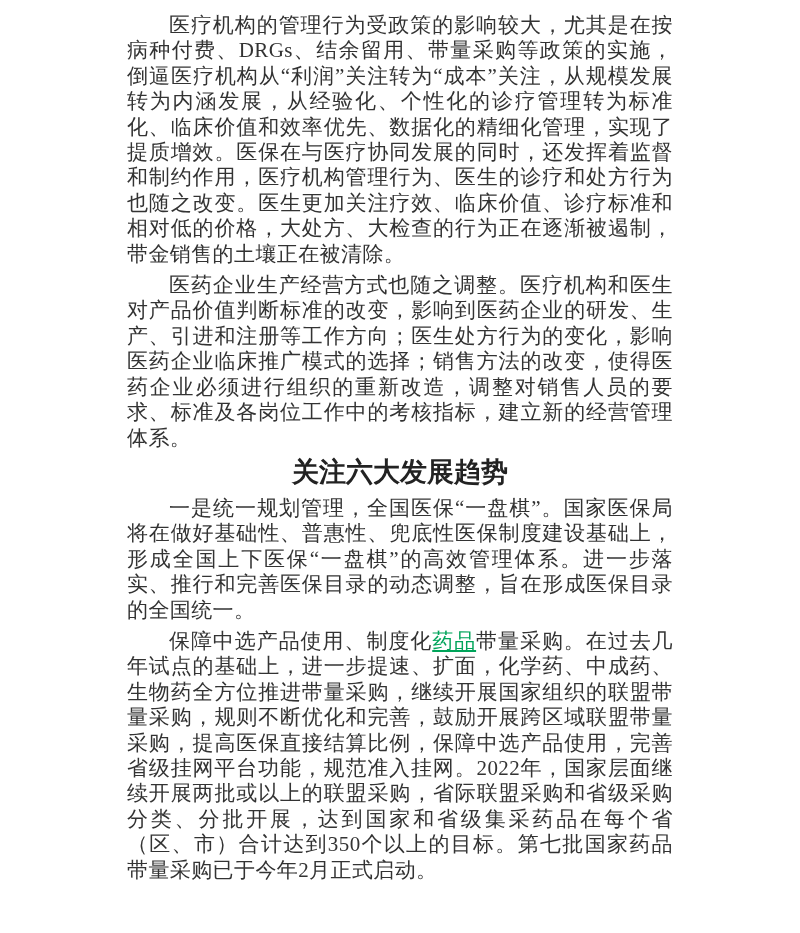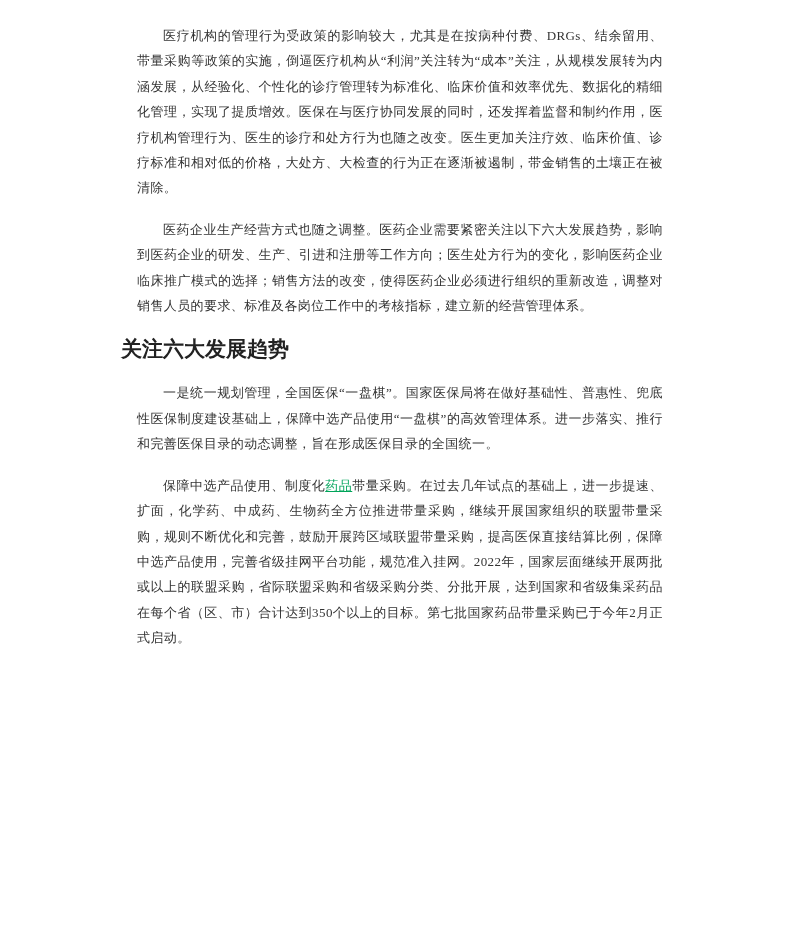--- a/index.html
+++ b/index.html
@@ -11,48 +11,48 @@
     position: relative;
     width: 800px;
     min-height: 933px;
     margin: 0 auto;
     background: var(--page-bg, #ffffff);
     box-sizing: border-box;
     padding: 7px 121px 20px 121px;
     font-family: "Liberation Serif", "DejaVu Serif", serif;
   }
   .para {
-    margin: 16px;
-    font-size: 13px;
+    margin: 6px;
+    font-size: 21px;
     line-height: 25.4px;
     letter-spacing: 0.4px;
     text-align: justify;
     text-indent: 2em;
     color: var(--text-color, #333333);
     word-break: break-all;
   }
   .heading {
     margin: 3px 0 9px 0;
-    font-size: 21px;
+    font-size: 27px;
     line-height: 30px;
     font-weight: bold;
-    text-align: left;
+    text-align: center;
     text-indent: 0;
     color: var(--heading-color, #222222);
     font-family: "Liberation Serif", "DejaVu Serif", serif;
   }
   a.inline-link {
     color: var(--link-color, #00a45a);
     cursor: pointer;
   }
 </style>
 </head>
 <body>
 
 <div class="page">
   <div>
       <p class="para"><span>医疗机构的管理行为受政策的影响较大，尤其是在按病种付费、DRGs、结余留用、带量采购等政策的实施，倒逼医疗机构从“利润”关注转为“成本”关注，从规模发展转为内涵发展，从经验化、个性化的诊疗管理转为标准化、临床价值和效率优先、数据化的精细化管理，实现了提质增效。医保在与医疗协同发展的同时，还发挥着监督和制约作用，医疗机构管理行为、医生的诊疗和处方行为也随之改变。医生更加关注疗效、临床价值、诊疗标准和相对低的价格，大处方、大检查的行为正在逐渐被遏制，带金销售的土壤正在被清除。</span></p>
-      <p class="para"><span>医药企业生产经营方式也随之调整。医药企业需要紧密关注以下六大发展趋势，影响到医药企业的研发、生产、引进和注册等工作方向；医生处方行为的变化，影响医药企业临床推广模式的选择；销售方法的改变，使得医药企业必须进行组织的重新改造，调整对销售人员的要求、标准及各岗位工作中的考核指标，建立新的经营管理体系。</span></p>
+      <p class="para"><span>医药企业生产经营方式也随之调整。医疗机构和医生对产品价值判断标准的改变，影响到医药企业的研发、生产、引进和注册等工作方向；医生处方行为的变化，影响医药企业临床推广模式的选择；销售方法的改变，使得医药企业必须进行组织的重新改造，调整对销售人员的要求、标准及各岗位工作中的考核指标，建立新的经营管理体系。</span></p>
       <h1 class="heading"><span>关注六大发展趋势</span></h1>
-      <p class="para"><span>一是统一规划管理，全国医保“一盘棋”。国家医保局将在做好基础性、普惠性、兜底性医保制度建设基础上，保障中选产品使用“一盘棋”的高效管理体系。进一步落实、推行和完善医保目录的动态调整，旨在形成医保目录的全国统一。</span></p>
+      <p class="para"><span>一是统一规划管理，全国医保“一盘棋”。国家医保局将在做好基础性、普惠性、兜底性医保制度建设基础上，形成全国上下医保“一盘棋”的高效管理体系。进一步落实、推行和完善医保目录的动态调整，旨在形成医保目录的全国统一。</span></p>
       <p class="para"><span>保障中选产品使用、制度化</span><a class="inline-link" href="#">药品</a><span>带量采购。在过去几年试点的基础上，进一步提速、扩面，化学药、中成药、生物药全方位推进带量采购，继续开展国家组织的联盟带量采购，规则不断优化和完善，鼓励开展跨区域联盟带量采购，提高医保直接结算比例，保障中选产品使用，完善省级挂网平台功能，规范准入挂网。2022年，国家层面继续开展两批或以上的联盟采购，省际联盟采购和省级采购分类、分批开展，达到国家和省级集采药品在每个省（区、市）合计达到350个以上的目标。第七批国家药品带量采购已于今年2月正式启动。</span></p>
     </div>
 </div>
 
 </body></html>

